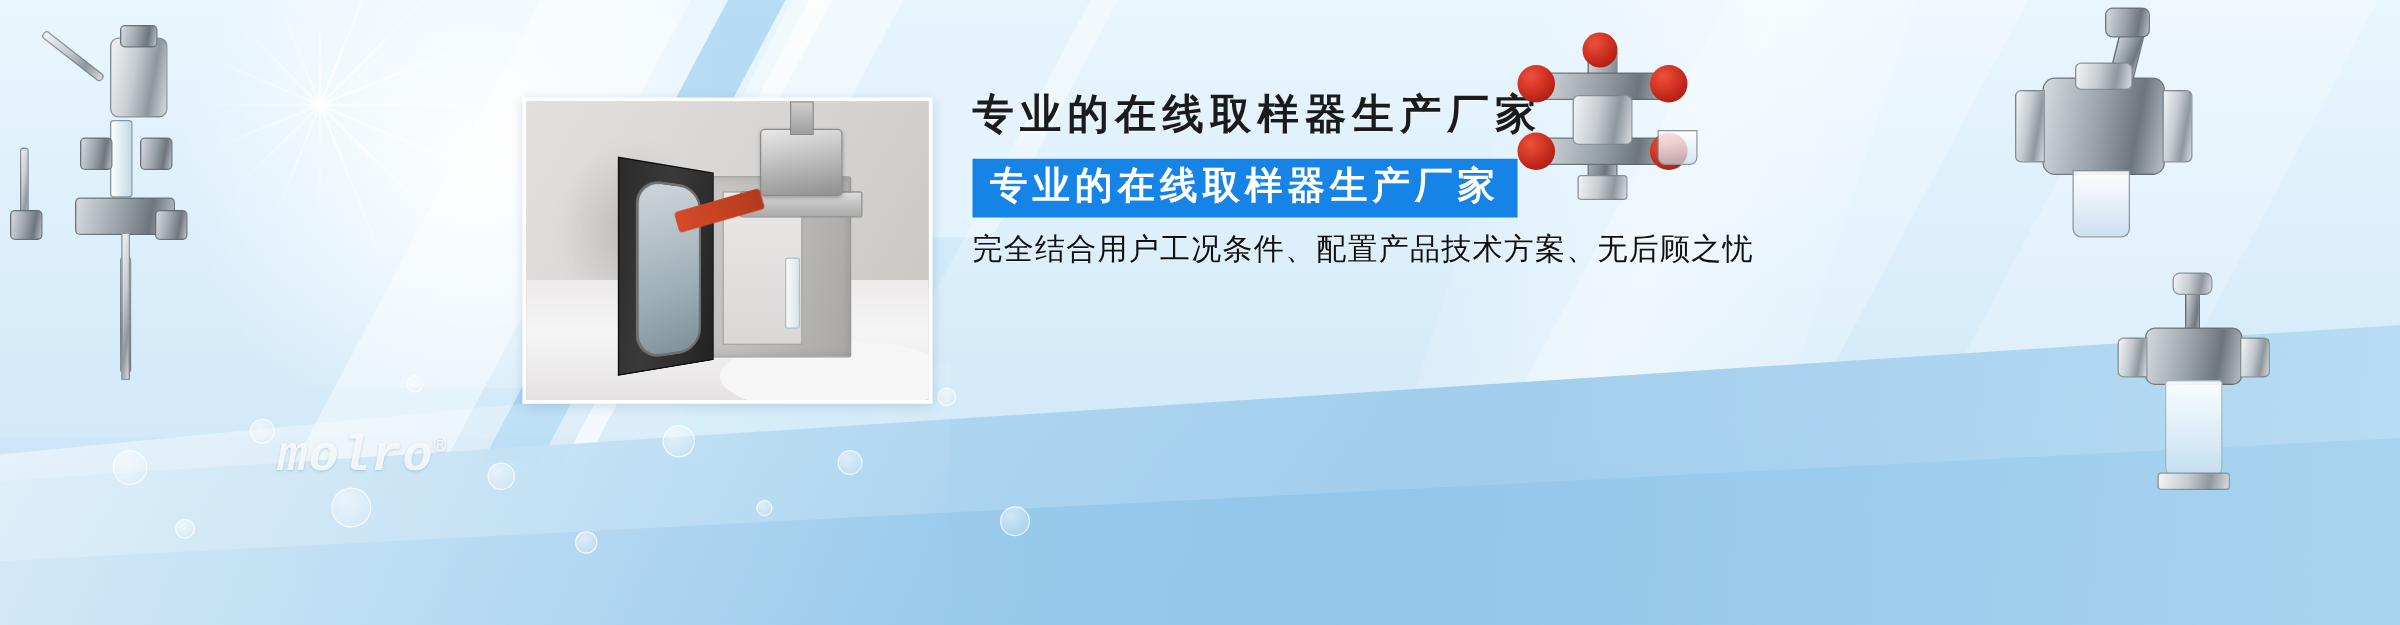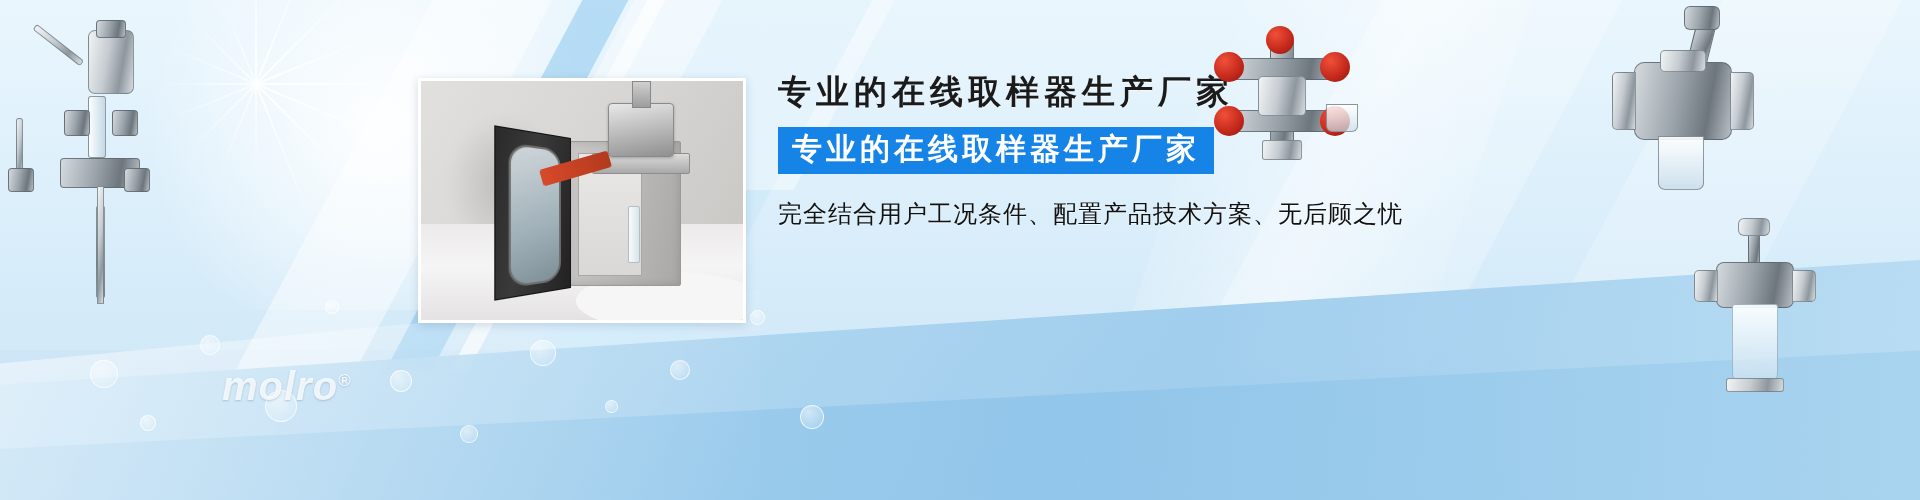--- a/index.html
+++ b/index.html
@@ -131,41 +131,41 @@
     line-height:1.25;white-space:nowrap;
     text-shadow:0 1px 0 rgba(255,255,255,.6);
   }
   .hl-main{
     display:inline-block;margin-top:14px;background:#1683e6;
     color:#fff;font-size:30px;font-weight:700;letter-spacing:4px;
     padding:6px 14px 8px 14px;line-height:1.08;white-space:nowrap;
     font-family:"DejaVu Sans","Liberation Sans",sans-serif;
   }
   .subline{
-    margin-top:24px;font-size:24px;color:#111;letter-spacing:1px;
+    margin-top:9px;font-size:24px;color:#111;letter-spacing:1px;
     white-space:nowrap;font-weight:400;
     font-family:Liberation Serif, serif;
     text-shadow:0 1px 0 rgba(255,255,255,.55);
   }
   .hl-sub{
     display:inline-block;margin-top:16px;background:#1683e6;color:#fff;
     font-size:24px;font-weight:700;letter-spacing:3px;padding:6px 16px 7px 16px;
     white-space:nowrap;font-family:"DejaVu Sans","Liberation Sans",sans-serif;
   }
   .eng{
     margin-top:16px;width:610px;font-size:9.5px;line-height:1.65;
     color:#4c5a66;letter-spacing:.4px;
     font-family:"Liberation Serif","DejaVu Serif",serif;
     text-transform:uppercase;
   }
 
   
   .watermark{
-    position:absolute;left:222px;top:364px;
-    font-family:Liberation Sans, sans-serif;
+    position:absolute;left:222px;top:344px;
+    font-family:Liberation Mono, monospace;
     font-size:40px;font-style:italic;font-weight:700;
     color:rgba(255,255,255,.82);letter-spacing:1px;
     text-shadow:0 1px 2px rgba(90,130,160,.35);
   }
   .watermark sup{font-size:17px;vertical-align:super;font-style:normal;}
 </style>
 </head>
 <body>
 
 <div class="banner">

